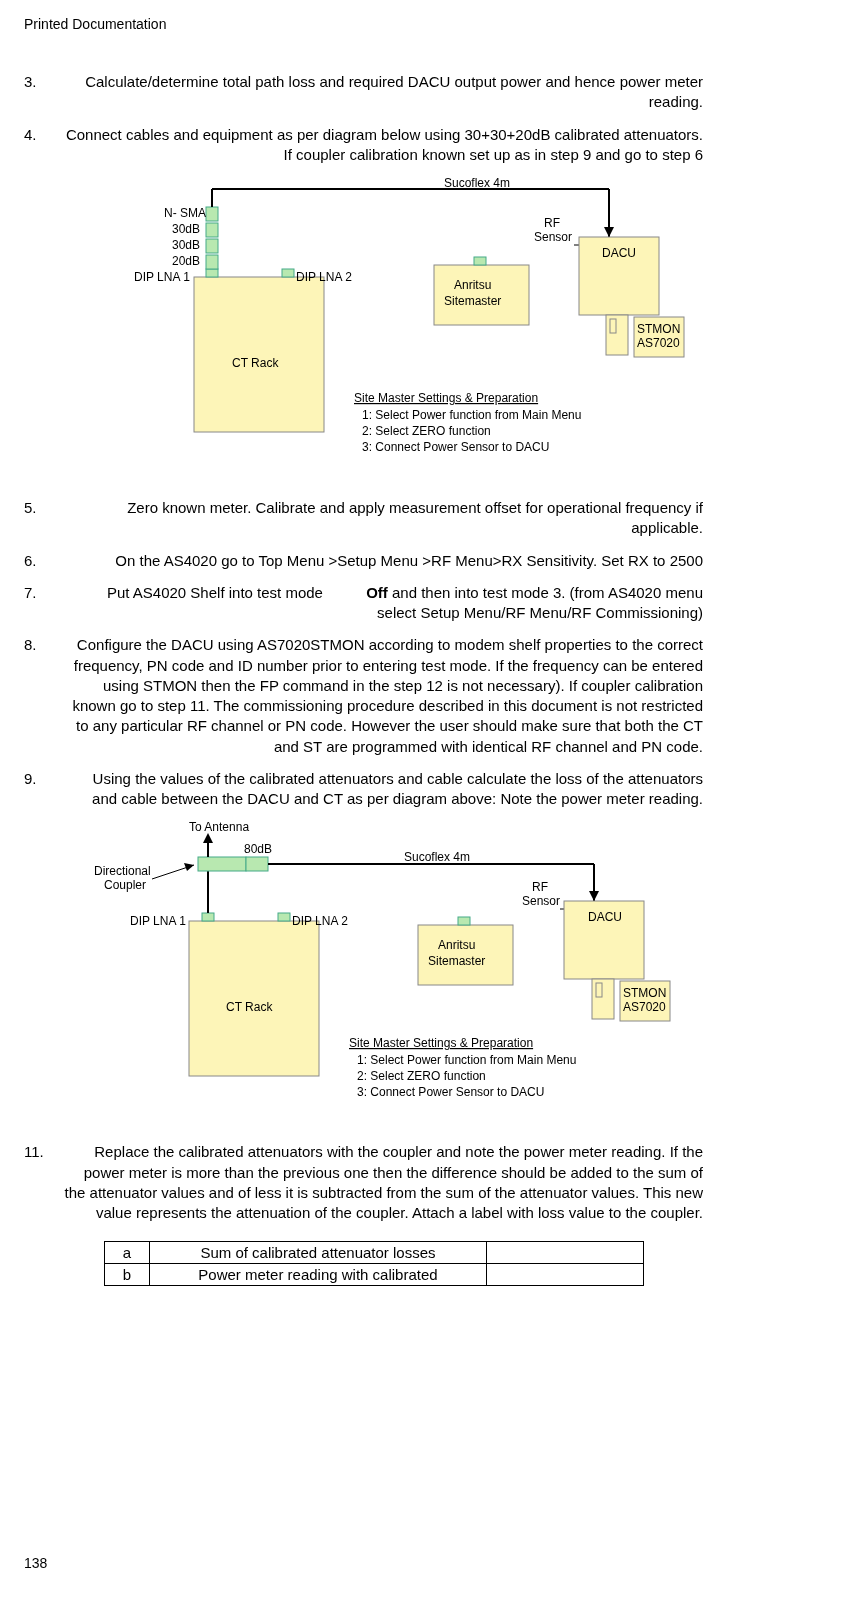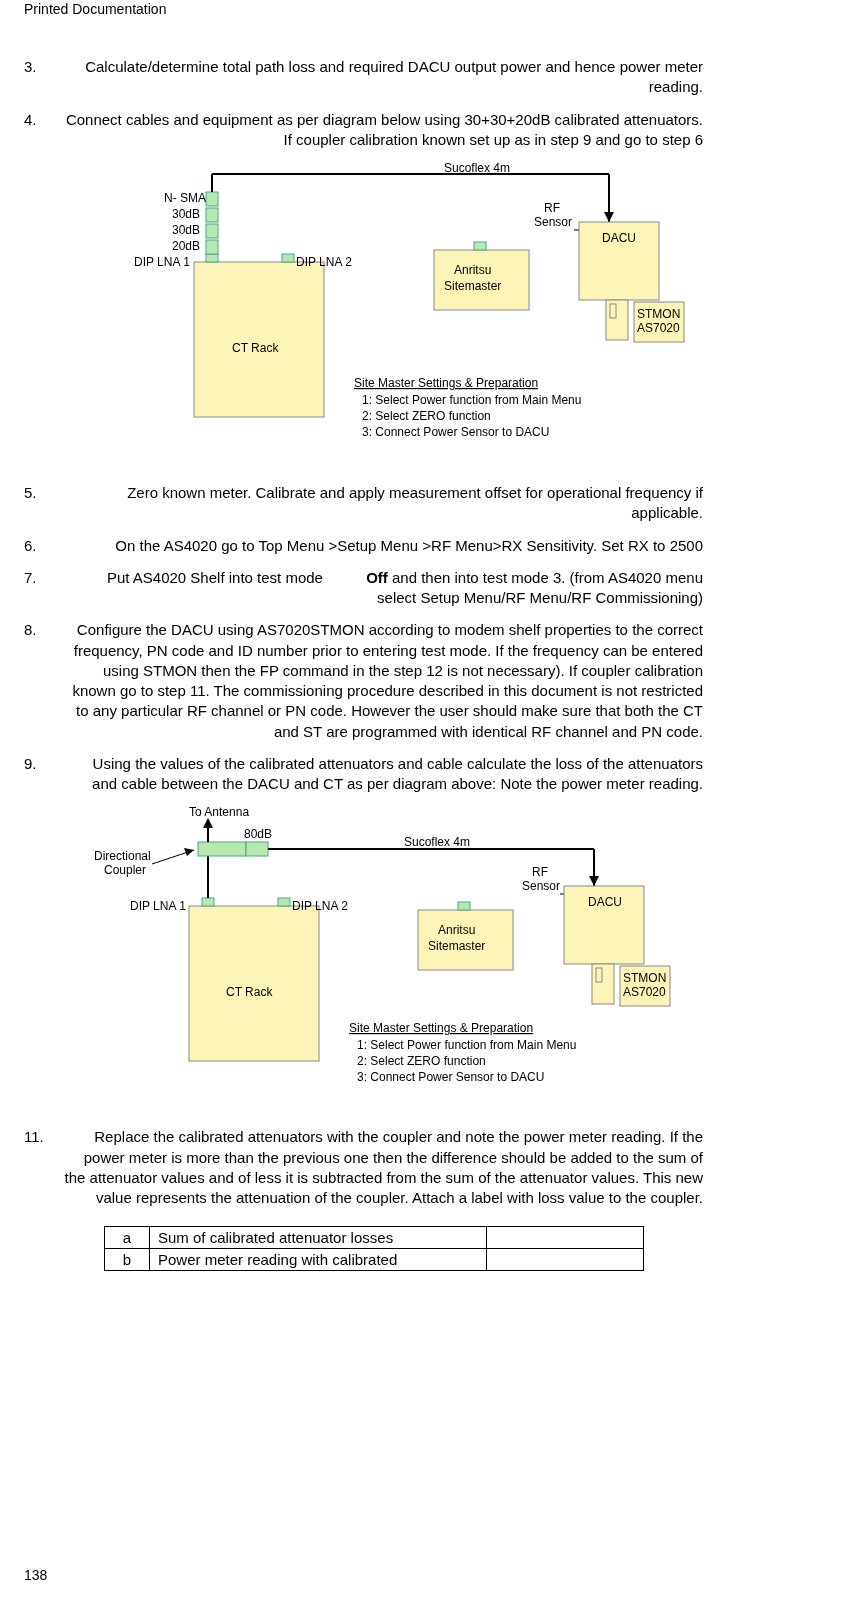--- a/index.html
+++ b/index.html
@@ -5,21 +5,21 @@
   body {
     margin: 0;
     padding: 0;
     background: #fff;
     font-family: Arial, Helvetica, sans-serif;
     font-size: 15px;
     color: #000;
     width: 861px;
   }
   .page {
-    padding: 1px 16px 12px 24px;
+    padding: 16px 16px 12px 24px;
     box-sizing: border-box;
     width: 719px;
     min-height: 1599px;
     position: relative;
   }
   .header {
     font-size: 14px;
     margin-bottom: 40px;
   }
   .ol {
@@ -51,27 +51,28 @@
     margin: 18px 0 0 80px;
   }
   table {
     border-collapse: collapse;
   }
   td {
     border: 1px solid #000;
     padding: 2px 8px;
     font-size: 15px;
     vertical-align: top;
+    text-align: center;
   }
   .col-a { width: 28px; text-align: center;}
   .col-b { width: 320px; }
   .col-c { width: 140px; }
   .page-num {
     position: absolute;
-    bottom: 16px;
+    bottom: 28px;
     left: 24px;
     font-size: 14px;
   }
   
   .dlabel { font-family: Arial, sans-serif; font-size: 12px; fill:#000; }
   .dlabel-u { text-decoration: underline; }
 </style>
 </head>
 <body>
 

